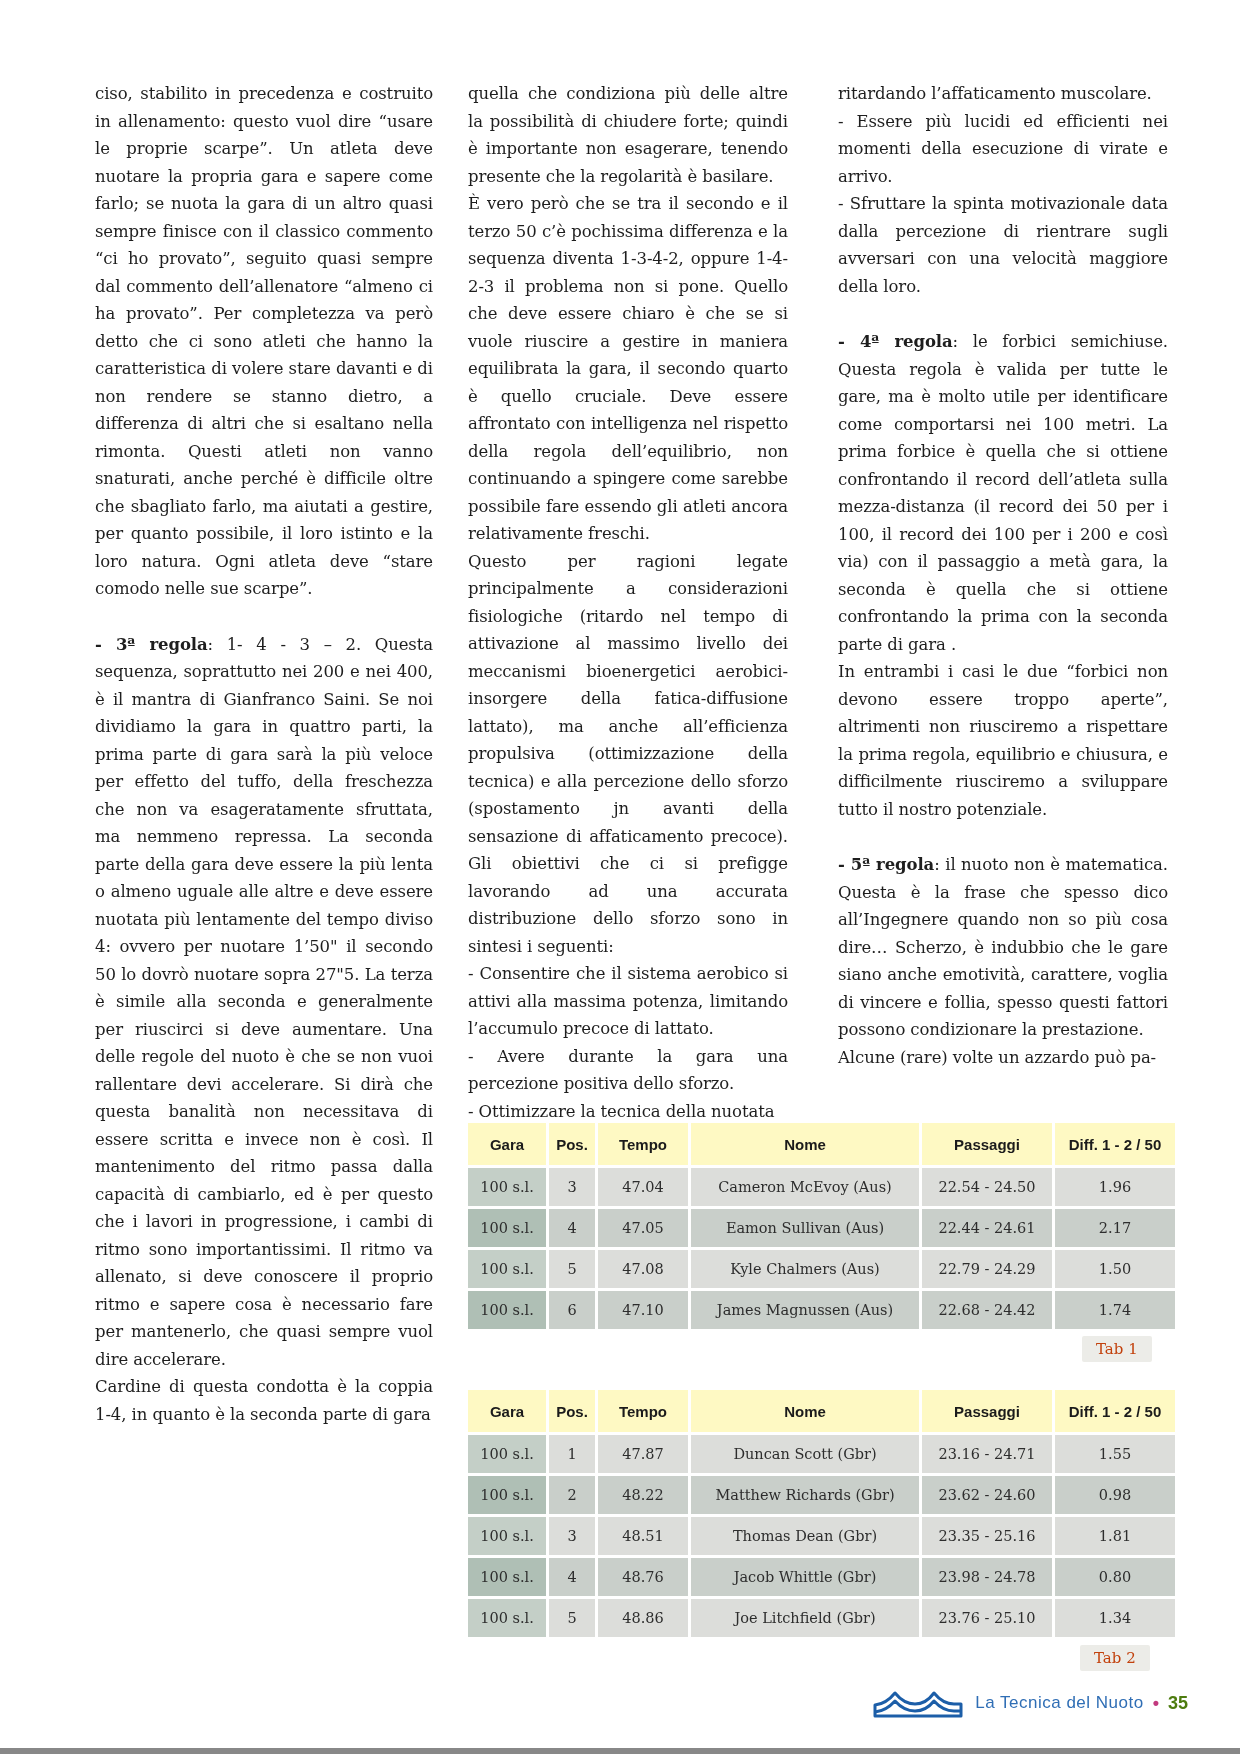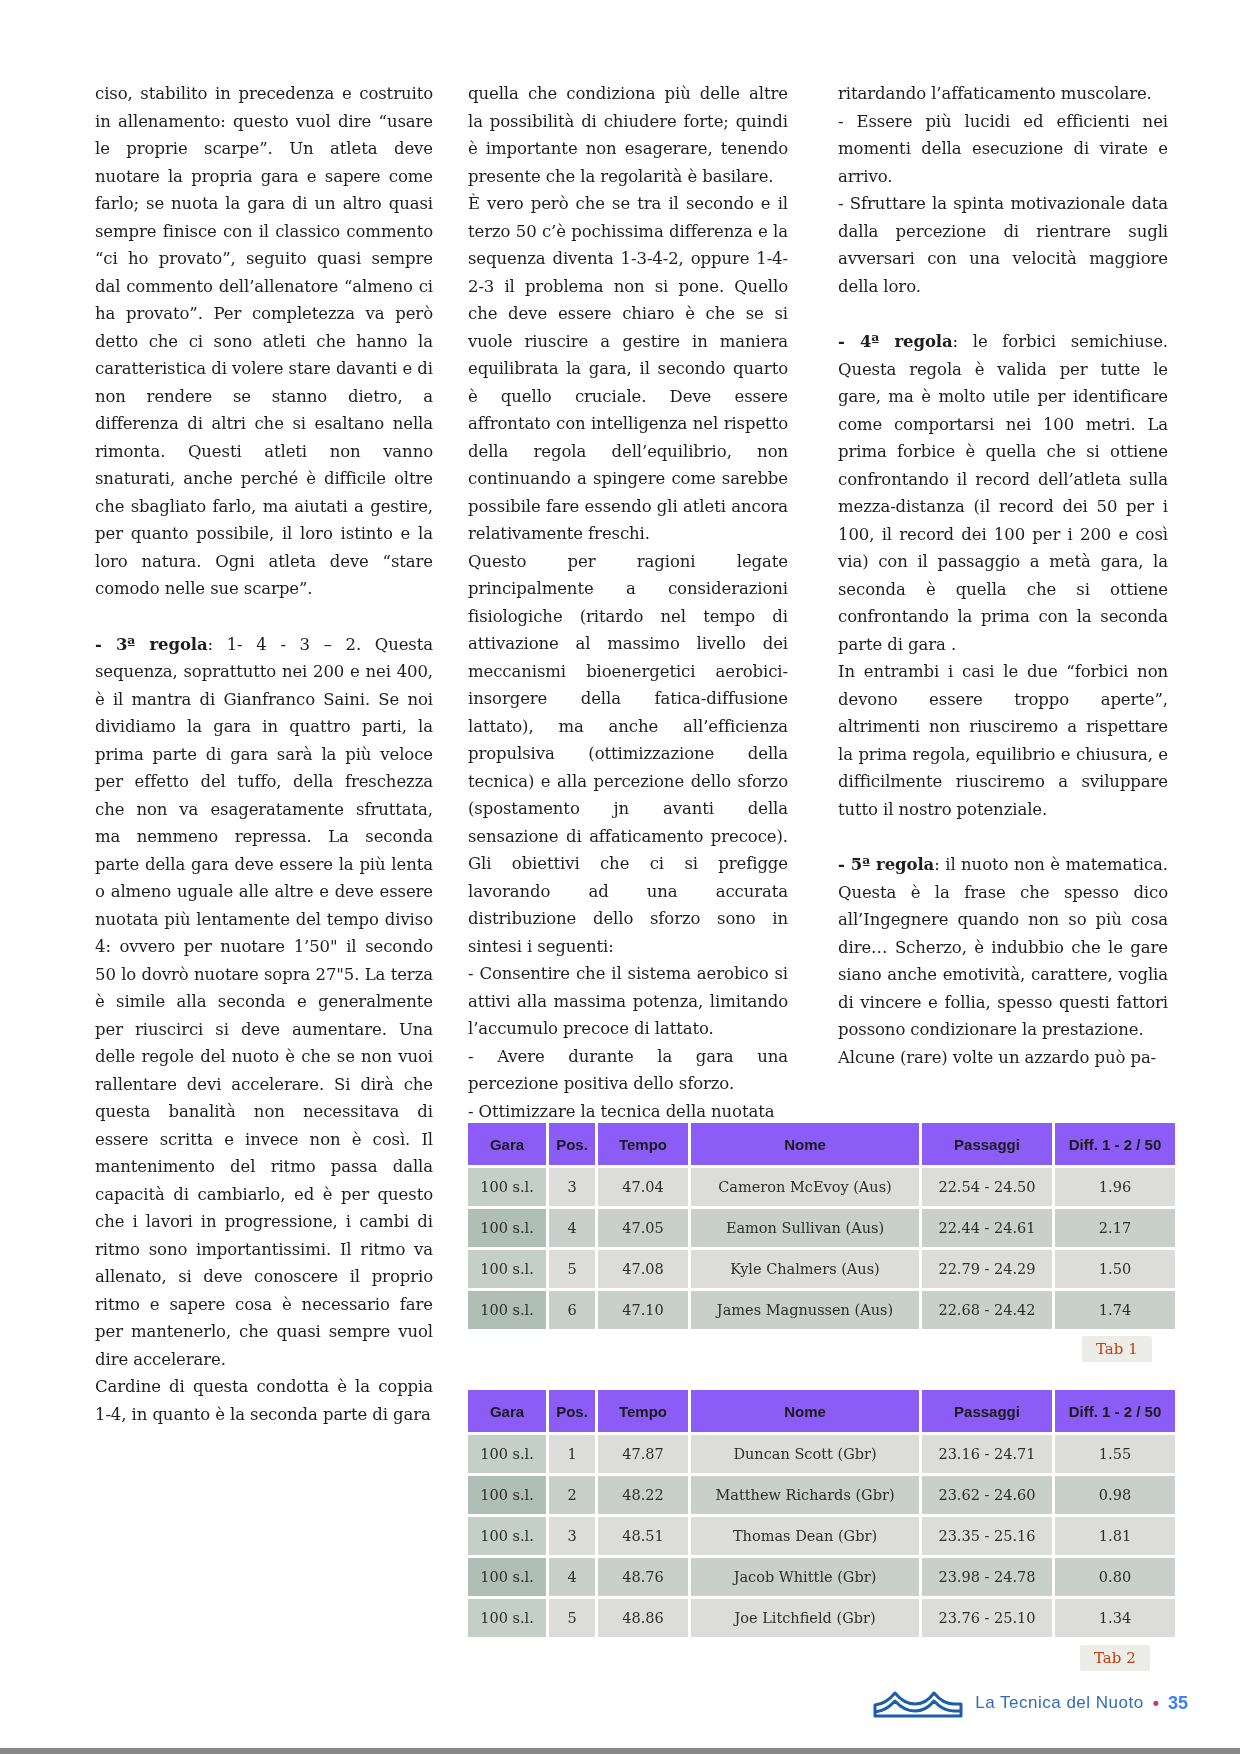--- a/index.html
+++ b/index.html
@@ -21,40 +21,40 @@
   .trow{
     display:grid;
     grid-template-columns:78px 46px 90px 228px 130px 120px;
     column-gap:3px;margin-bottom:3px;
   }
   .c{
     display:flex;align-items:center;justify-content:center;
     height:38px;font-size:14.5px;color:#2d2d2d;text-align:center;
   }
   .thead .c{
-    height:42px;background:#8b5cf6;
+    height:42px;background:#fef9c3;
     font-family:"Liberation Sans",sans-serif;font-weight:bold;
     font-size:15px;color:#1b1b1b;
   }
   .r-odd .c{background:#DCDDDA;}
   .r-odd .c0{background:#C4CFC7;}
   .r-even .c{background:#C9CFCA;}
   .r-even .c0{background:#AFBFB5;}
   .tabcap{
     position:absolute;background:#ECECE8;color:#c2410c;
     font-size:15px;padding:4px 14px;border-radius:2px;
   }
   .footer{
     position:absolute;top:1686px;right:52px;
     display:flex;align-items:center;gap:9px;
     font-family:Liberation Sans, sans-serif;
   }
   .footer .brand{color:#2F6EB5;font-size:17px;letter-spacing:0.5px;}
   .footer .sep{color:#C23A7E;font-size:18px;font-weight:bold;}
-  .footer .pnum{color:#3b82f6;font-size:18px;font-weight:bold;}
+  .footer .pnum{color:#4d7c0f;font-size:18px;font-weight:bold;}
 </style>
 </head>
 <body>
 
 <div class="page">
 
   <div class="col" style="left:95px;width:338px;">
     <p>ciso, stabilito in precedenza e costruito in allenamento: questo vuol dire “usare le proprie scarpe”. Un atleta deve nuotare la propria gara e sapere come farlo; se nuota la gara di un altro quasi sempre finisce con il classico commento “ci ho provato”, seguito quasi sempre dal commento dell’allenatore “almeno ci ha provato”. Per completezza va però detto che ci sono atleti che hanno la caratteristica di volere stare davanti e di non rendere se stanno dietro, a differenza di altri che si esaltano nella rimonta. Questi atleti non vanno snaturati, anche perché è difficile oltre che sbagliato farlo, ma aiutati a gestire, per quanto possibile, il loro istinto e la loro natura. Ogni atleta deve “stare comodo nelle sue scarpe”.</p>
     <p class="gap"><b class="lead">- 3ª regola</b><span>: 1- 4 - 3 – 2. Questa sequenza, soprattutto nei 200 e nei 400, è il mantra di Gianfranco Saini. Se noi dividiamo la gara in quattro parti, la prima parte di gara sarà la più veloce per effetto del tuffo, della freschezza che non va esageratamente sfruttata, ma nemmeno repressa. La seconda parte della gara deve essere la più lenta o almeno uguale alle altre e deve essere nuotata più lentamente del tempo diviso 4: ovvero per nuotare 1’50" il secondo 50 lo dovrò nuotare sopra 27"5. La terza è simile alla seconda e generalmente per riuscirci si deve aumentare. Una delle regole del nuoto è che se non vuoi rallentare devi accelerare. Si dirà che questa banalità non necessitava di essere scritta e invece non è così. Il mantenimento del ritmo passa dalla capacità di cambiarlo, ed è per questo che i lavori in progressione, i cambi di ritmo sono importantissimi. Il ritmo va allenato, si deve conoscere il proprio ritmo e sapere cosa è necessario fare per mantenerlo, che quasi sempre vuol dire accelerare.</span></p>
     <p>Cardine di questa condotta è la coppia 1-4, in quanto è la seconda parte di gara</p>

